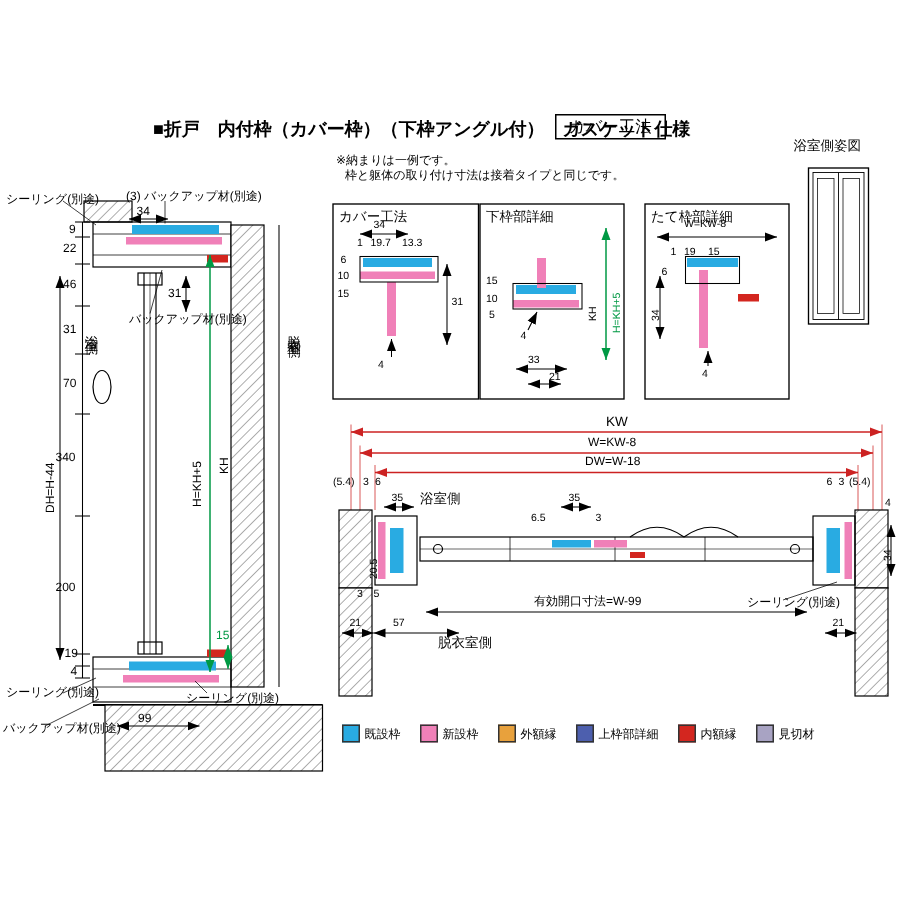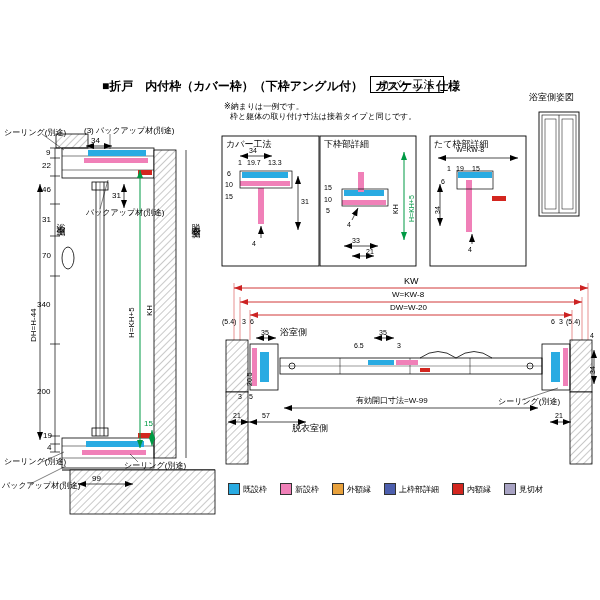--- a/index.html
+++ b/index.html
@@ -255,21 +255,21 @@
 <span class="lbl t7" style="left:456px;top:146px">W=KW-8</span>
 <span class="lbl t7 rot" style="left:434px;top:214px">34</span>
 <span class="lbl t7" style="left:447px;top:165px">1</span>
 <span class="lbl t7" style="left:456px;top:165px">19</span>
 <span class="lbl t7" style="left:472px;top:165px">15</span>
 <span class="lbl t7" style="left:441px;top:178px">6</span>
 <span class="lbl t7" style="left:468px;top:246px">4</span>
 
 <span class="lbl t9" style="left:404px;top:277px">KW</span>
 <span class="lbl" style="left:392px;top:291px">W=KW-8</span>
-<span class="lbl" style="left:390px;top:304px">DW=W-20</span>
+<span class="lbl" style="left:390px;top:304px">DW=W-18</span>
 <span class="lbl t7" style="left:222px;top:318px">(5.4)</span>
 <span class="lbl t7" style="left:242px;top:318px">3</span>
 <span class="lbl t7" style="left:250px;top:318px">6</span>
 <span class="lbl t7" style="left:551px;top:318px">6</span>
 <span class="lbl t7" style="left:559px;top:318px">3</span>
 <span class="lbl t7" style="left:566px;top:318px">(5.4)</span>
 <span class="lbl t7" style="left:590px;top:332px">4</span>
 <span class="lbl t7 rot" style="left:589px;top:374px">34</span>
 <span class="lbl t9" style="left:280px;top:328px">浴室側</span>
 <span class="lbl t7" style="left:261px;top:329px">35</span>

